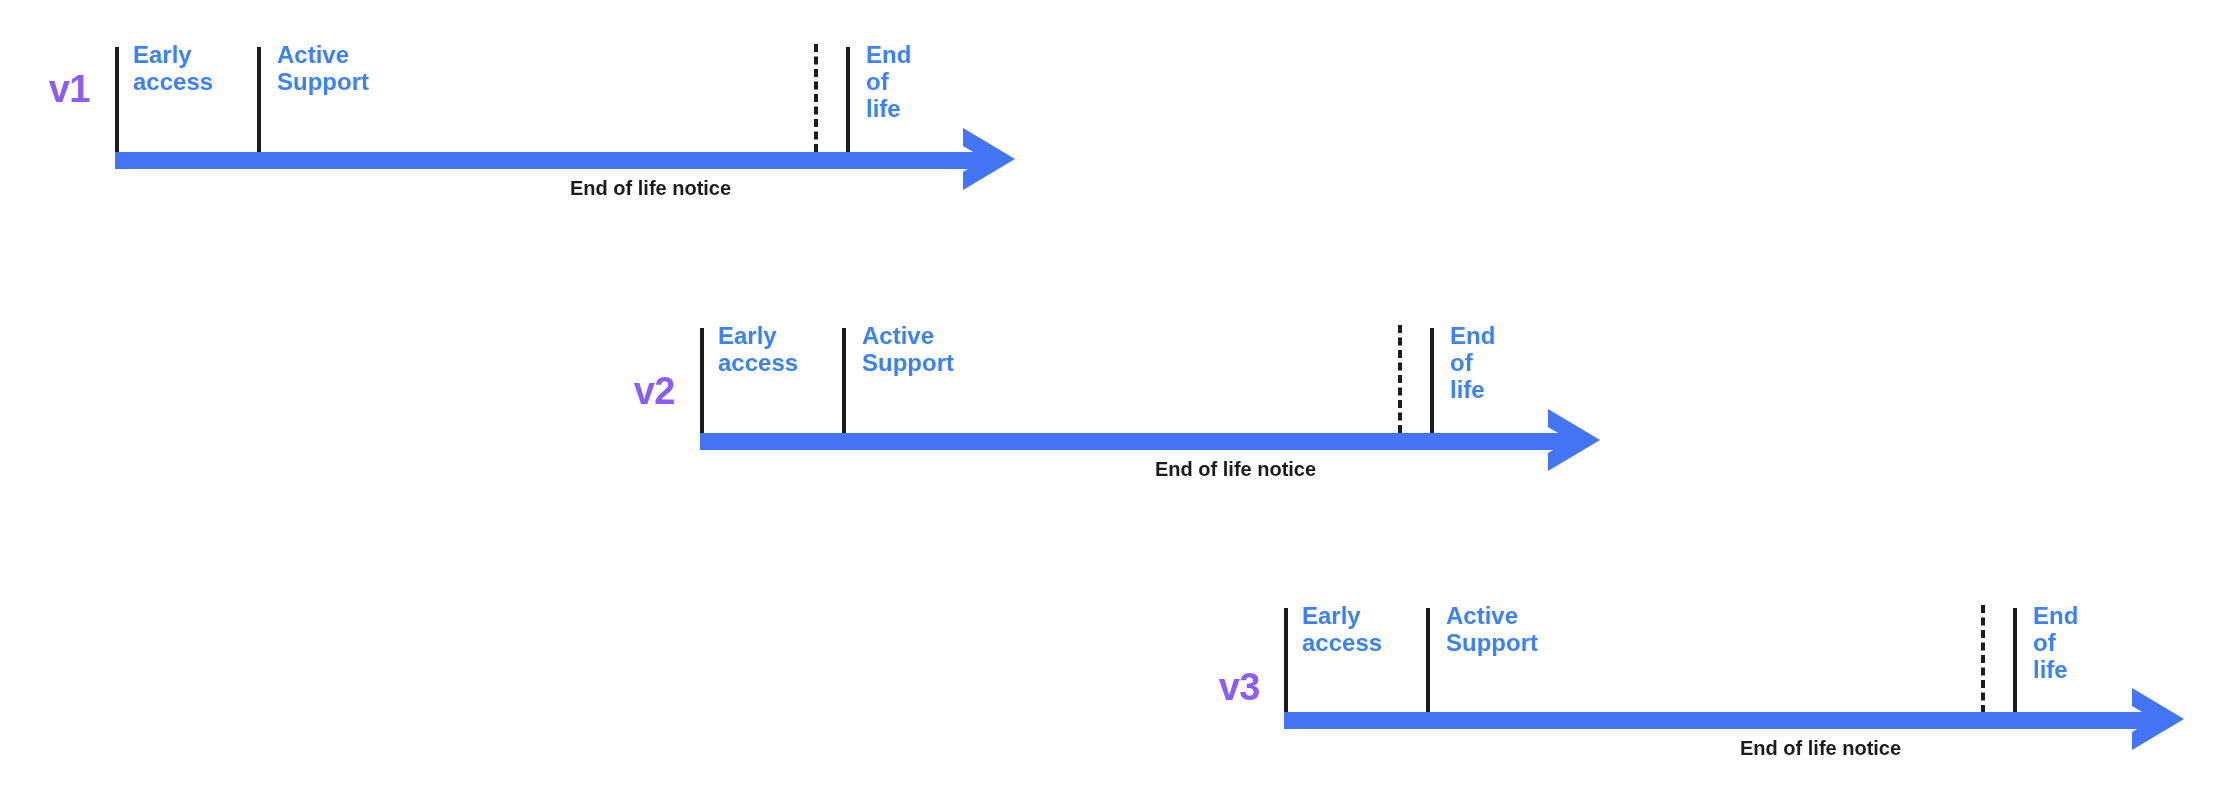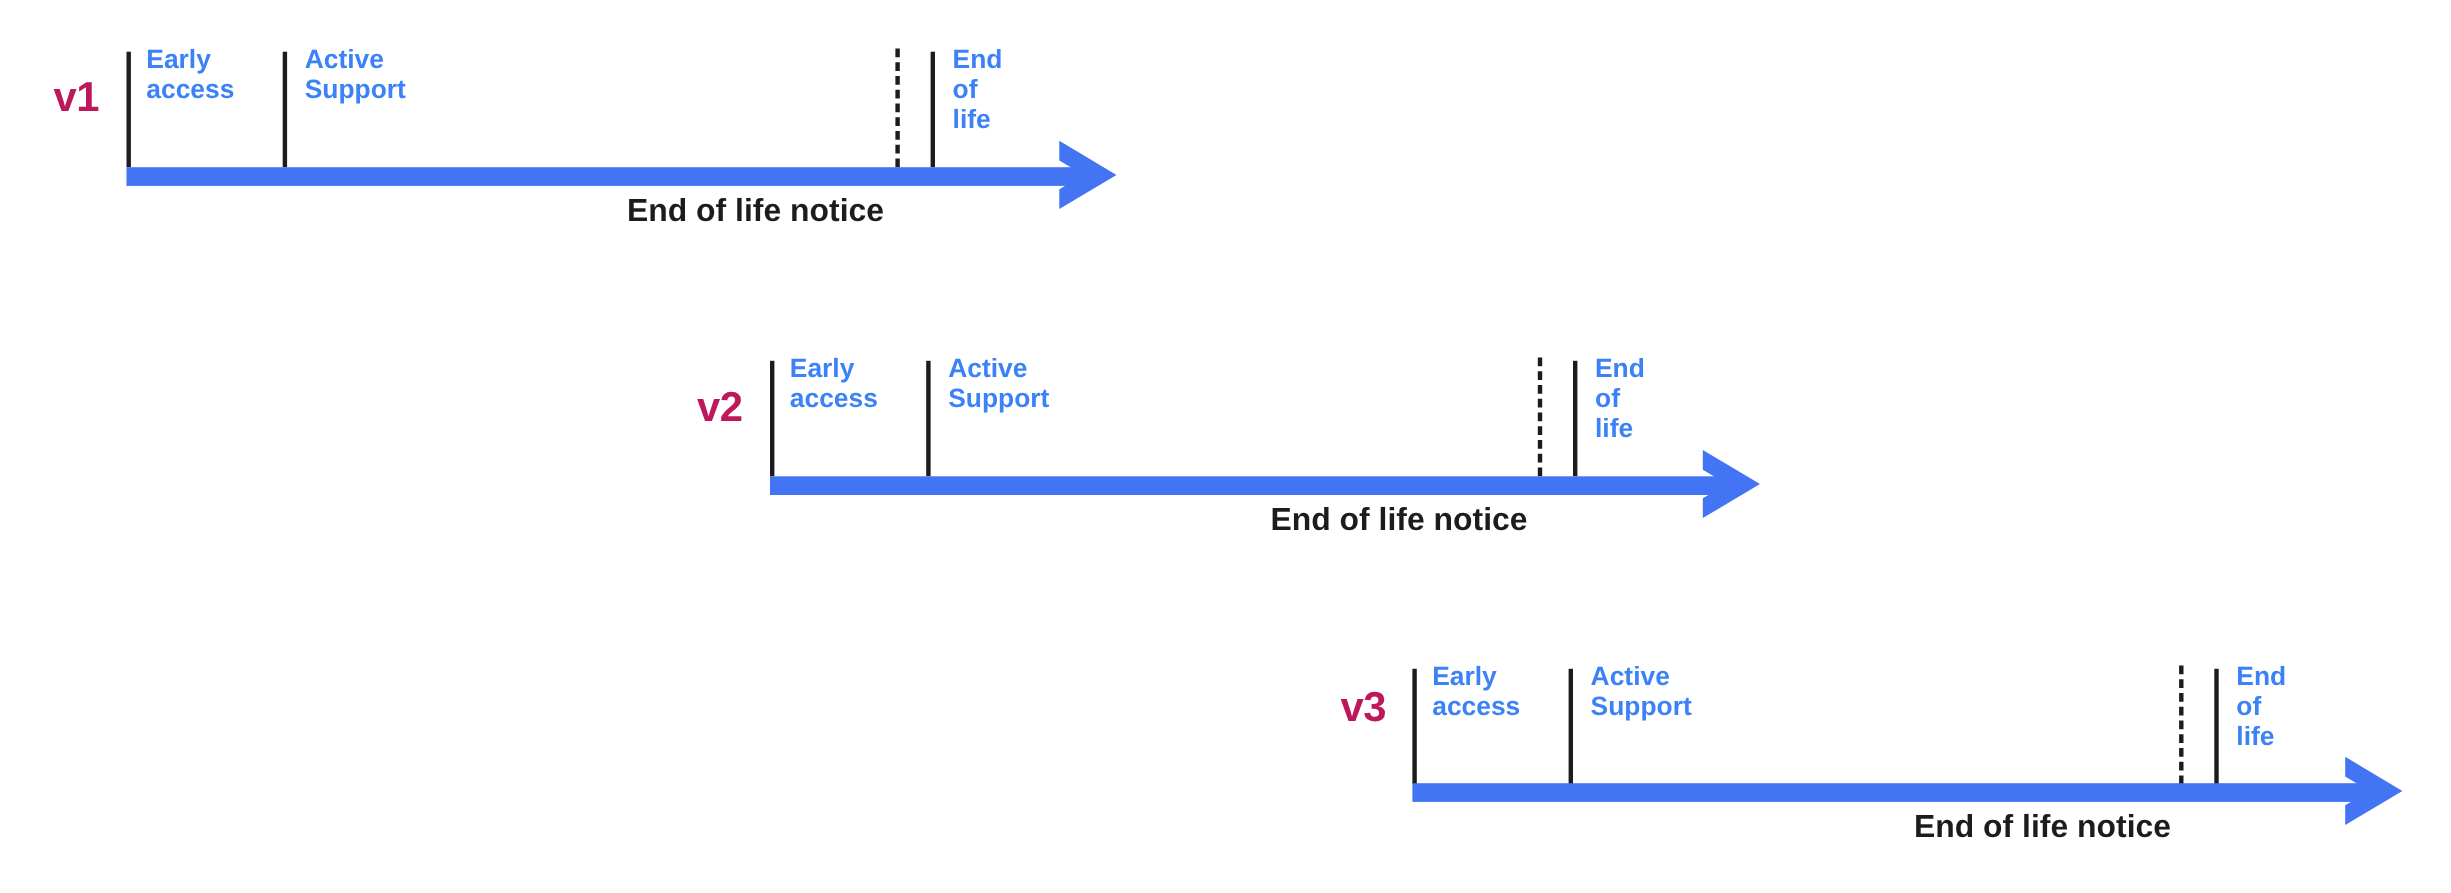--- a/index.html
+++ b/index.html
@@ -24,21 +24,21 @@
     position: absolute;
     top: 0;
     left: 0;
   }
 
   
   .version-label {
     position: absolute;
     font-size: 38px;
     font-weight: bold;
-    color: #be185d;
+    color: #8b5cf6;
     line-height: 1;
     letter-spacing: -0.5px;
     white-space: nowrap;
     text-align: right;
   }
 
   
   .tick {
     position: absolute;
     width: 4px;
@@ -74,21 +74,21 @@
   .arrow-head {
     position: absolute;
   }
   .arrow-head svg {
     display: block;
   }
 
   
   .notice-label {
     position: absolute;
-    font-size: 29px;
+    font-size: 20px;
     font-weight: bold;
     color: #1c1c1c;
     line-height: 1;
     white-space: nowrap;
     text-align: center;
   }
 </style>
 </head>
 <body>
 
@@ -114,21 +114,21 @@
       <svg width="66" height="66" viewBox="0 0 66 66">
         <path d="M 8 2 L 60 33 L 8 64 L 8 46 L 30 33 L 8 20 Z" fill="#4274f4"></path>
       </svg>
     </div>
 
     <div class="notice-label" style="left:570px; top:178px;">End of life notice</div>
   </div>
 
   <div class="timeline-row">
 
-    <div class="version-label" style="left:595px; top:352px; width:80px;">v2</div>
+    <div class="version-label" style="left:595px; top:372px; width:80px;">v2</div>
 
     <div class="tick" style="left:700px; top:328px; height:105px;"></div>
     <div class="tick" style="left:842px; top:328px; height:105px;"></div>
     <div class="tick-dashed" style="left:1398px; top:325px; height:108px;"></div>
     <div class="tick" style="left:1430px; top:328px; height:105px;"></div>
 
     <div class="phase-label" style="left:718px; top:323px;">Early
 access</div>
     <div class="phase-label" style="left:862px; top:323px;">Active Support</div>
     <div class="phase-label" style="left:1450px; top:323px;">End of life</div>
@@ -139,21 +139,21 @@
       <svg width="66" height="66" viewBox="0 0 66 66">
         <path d="M 8 2 L 60 33 L 8 64 L 8 46 L 30 33 L 8 20 Z" fill="#4274f4"></path>
       </svg>
     </div>
 
     <div class="notice-label" style="left:1155px; top:459px;">End of life notice</div>
   </div>
 
   <div class="timeline-row">
 
-    <div class="version-label" style="left:1180px; top:624px; width:80px;">v3</div>
+    <div class="version-label" style="left:1180px; top:668px; width:80px;">v3</div>
 
     <div class="tick" style="left:1284px; top:608px; height:105px;"></div>
     <div class="tick" style="left:1426px; top:608px; height:105px;"></div>
     <div class="tick-dashed" style="left:1981px; top:605px; height:108px;"></div>
     <div class="tick" style="left:2013px; top:608px; height:105px;"></div>
 
     <div class="phase-label" style="left:1302px; top:603px;">Early
 access</div>
     <div class="phase-label" style="left:1446px; top:603px;">Active Support</div>
     <div class="phase-label" style="left:2033px; top:603px;">End of life</div>

